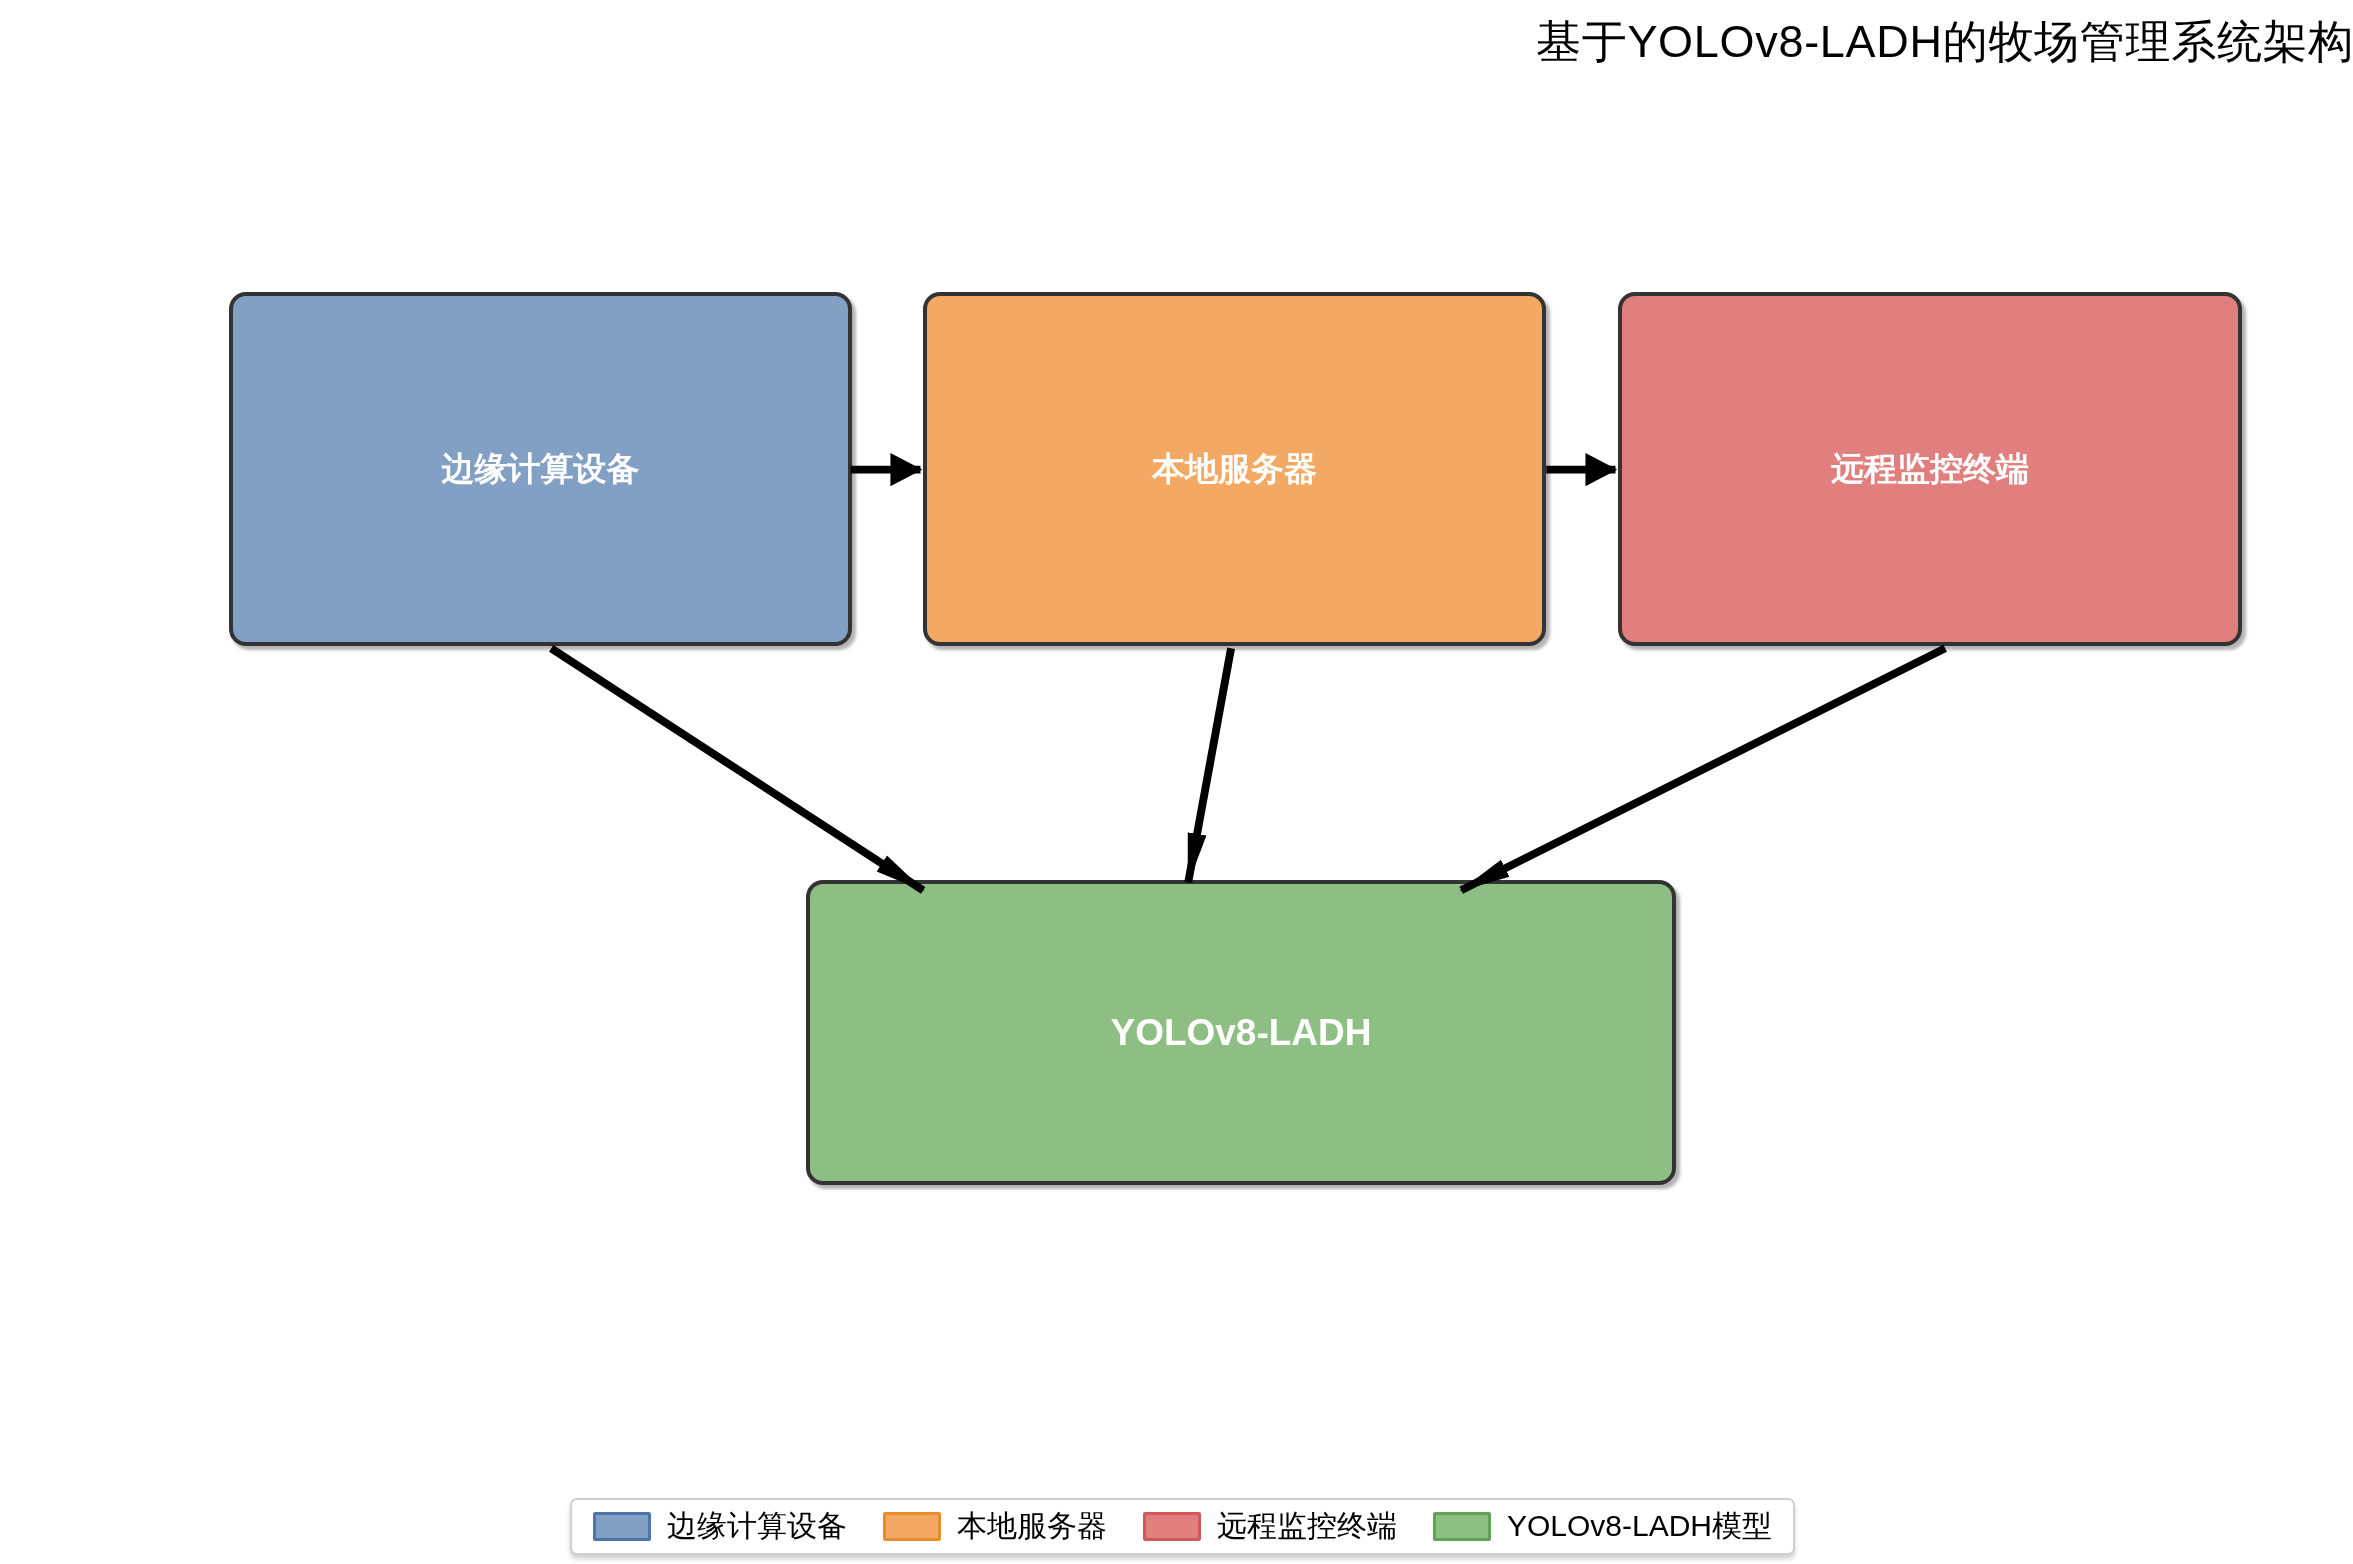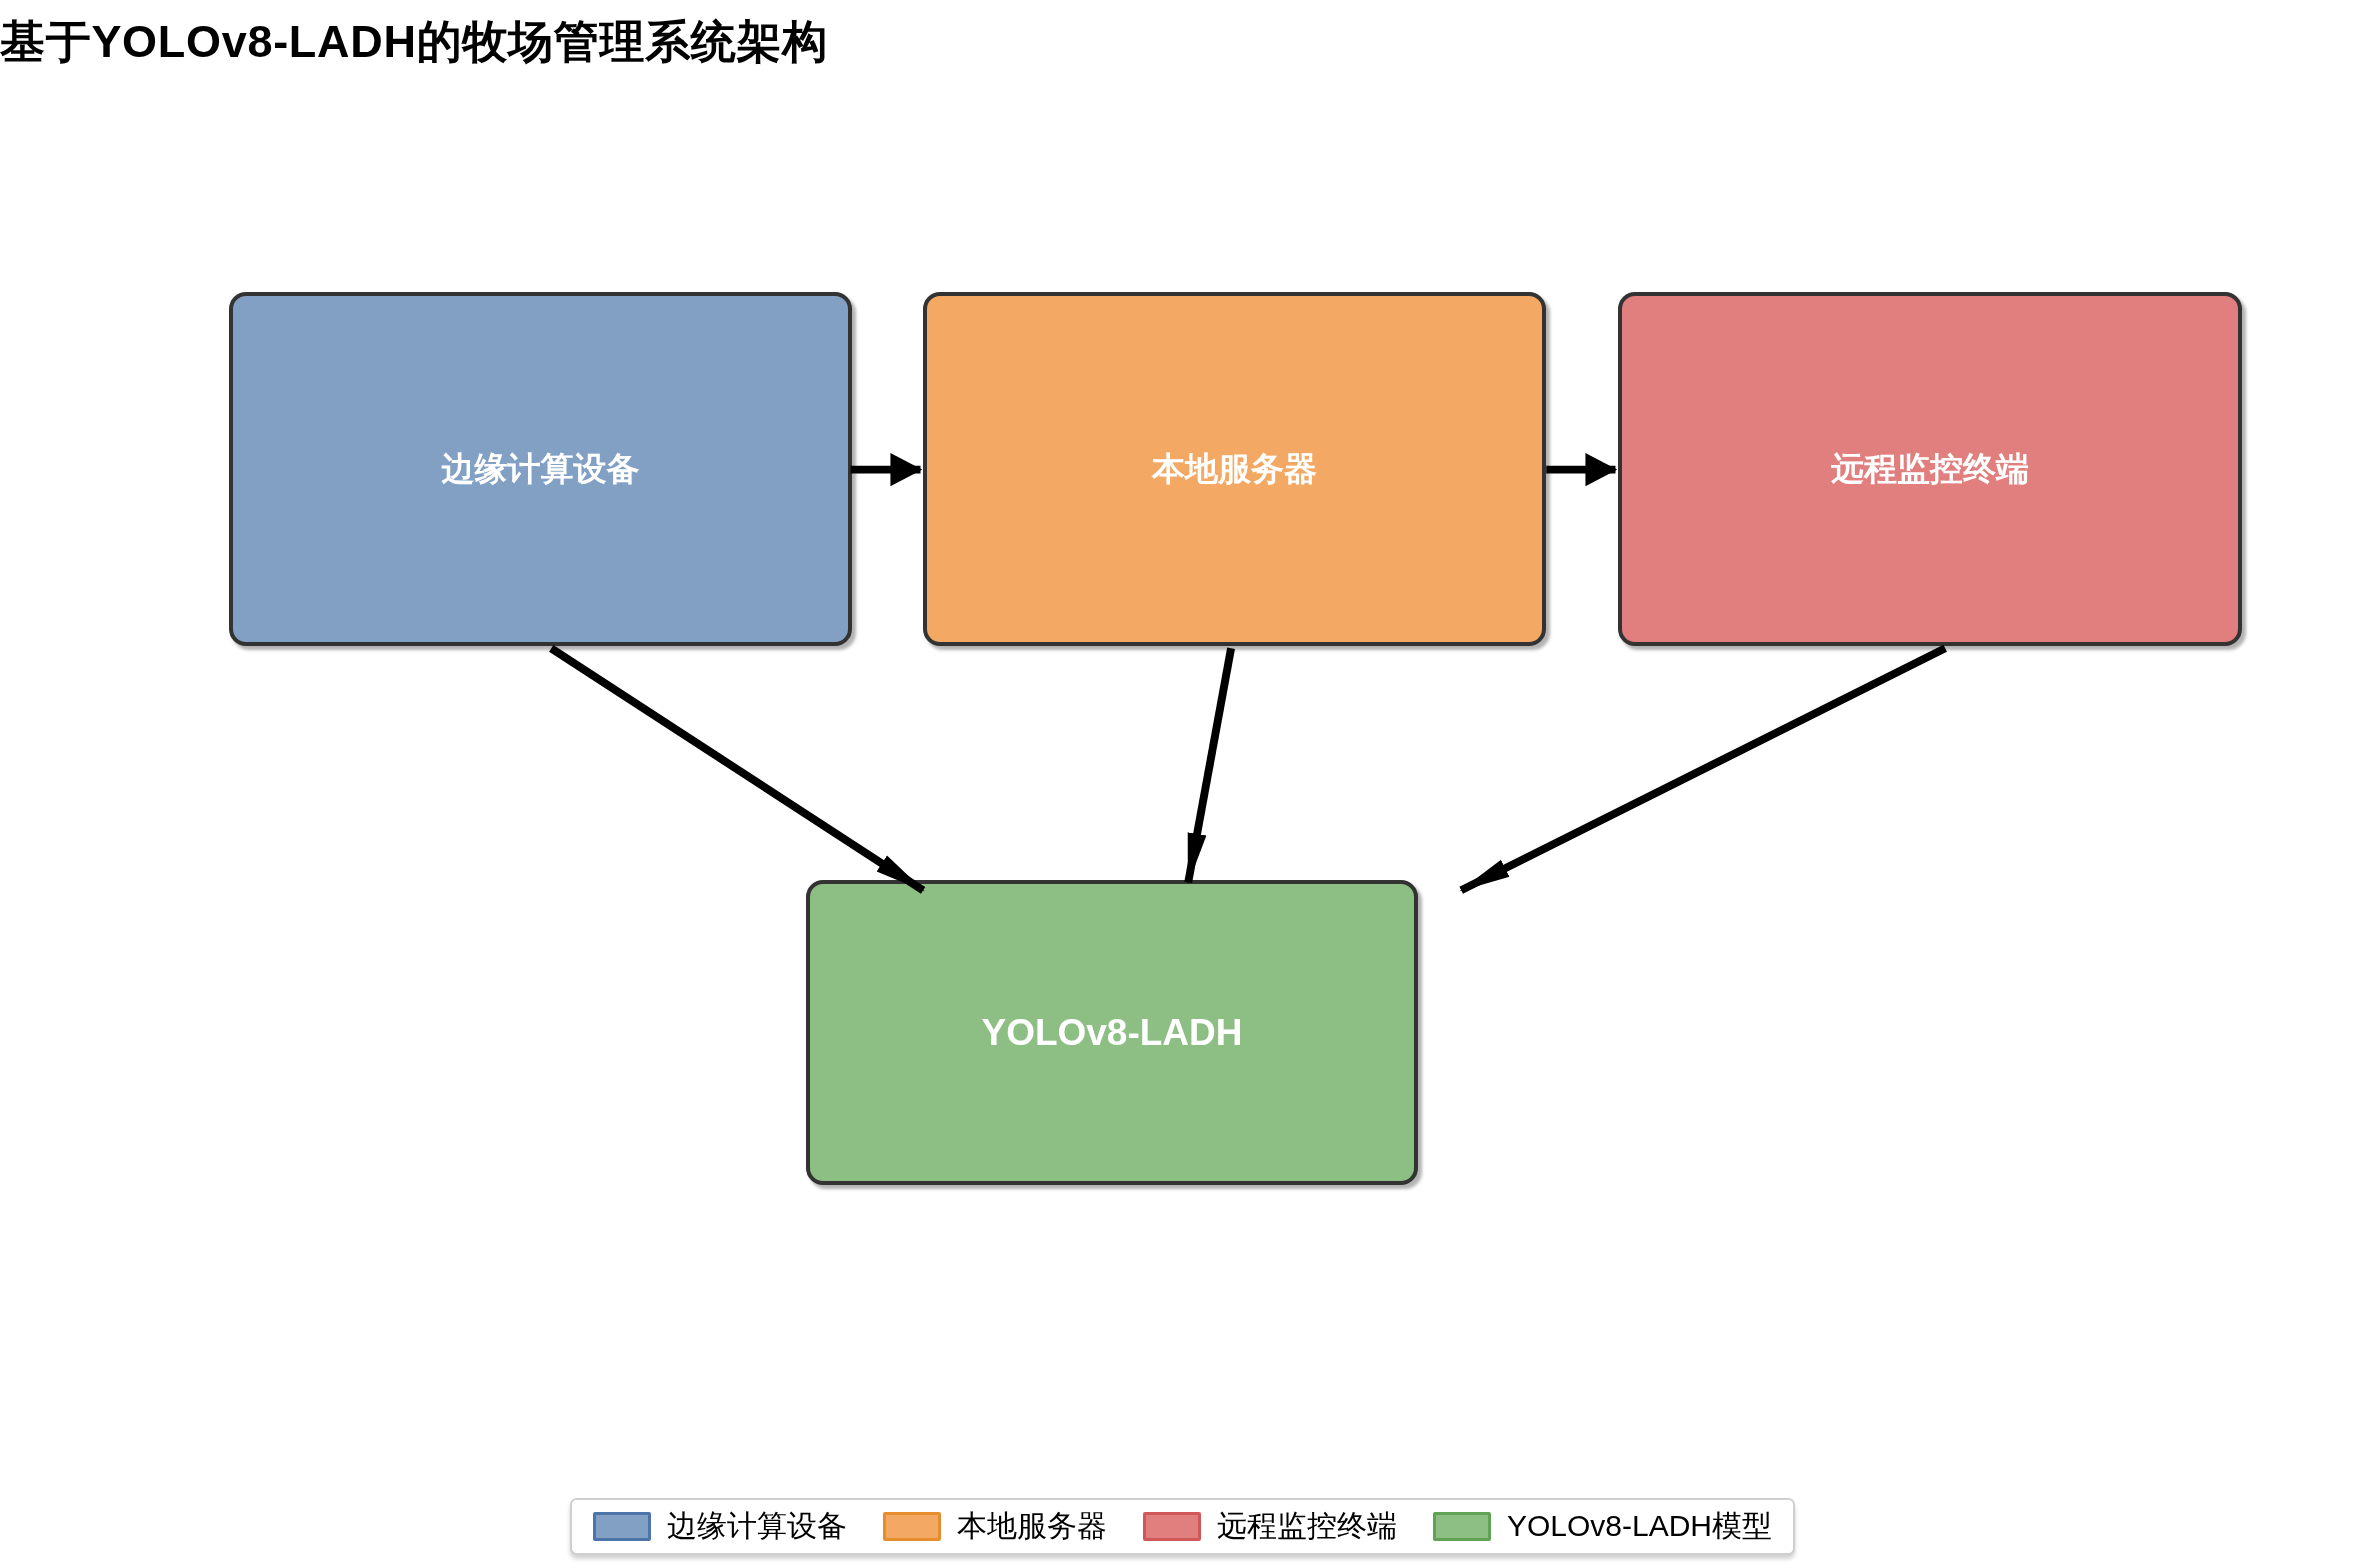--- a/index.html
+++ b/index.html
@@ -8,35 +8,35 @@
     --node-text:#ffffff;
   }
   *{box-sizing:border-box;margin:0;padding:0;}
   html,body{background:#ffffff;}
   body{
     width:2354px;height:1565px;position:relative;overflow:hidden;
     font-family:"Liberation Sans","DejaVu Sans",sans-serif;
   }
   .title{
     position:absolute;top:12px;left:0;width:100%;
-    text-align:left;font-size:45px;font-weight:bold;color:#000;
+    text-align:right;font-size:45px;font-weight:normal;color:#000;
     letter-spacing:0.7px;
   }
   .node{
     position:absolute;
     border:4px solid var(--node-border);
     border-radius:17px;
     display:flex;align-items:center;justify-content:center;
     color:var(--node-text);font-weight:bold;font-size:33px;
     box-shadow:3.3px 4px 3.3px rgba(0,0,0,0.30);
   }
   .node-edge   {left:229px;  top:292px;  width:623px;  height:354px;}
   .node-server {left:923px; top:292px;  width:623px;  height:354px;}
   .node-remote {left:1618px; top:292px;  width:624px;  height:354px;}
-  .node-model  {left:806px; top:880px; width:612px; height:305px; font-size:37px;}
+  .node-model  {left:806px; top:880px; width:870px; height:305px; font-size:37px;}
   svg.arrows{position:absolute;left:0;top:0;pointer-events:none;}
   .arrow{stroke:var(--arrow);stroke-width:12px;fill:none;}
   marker path{fill:var(--arrow);}
   .legend{
     position:absolute;left:570px;top:1498px;width:1225px;height:57px;
     background:#ffffff;border:2px solid #cfcfcf;border-radius:6.6px;
     box-shadow:0 4px 4px rgba(0,0,0,0.18);
     display:flex;align-items:center;justify-content:space-between;
     padding:0 21px;
   }

